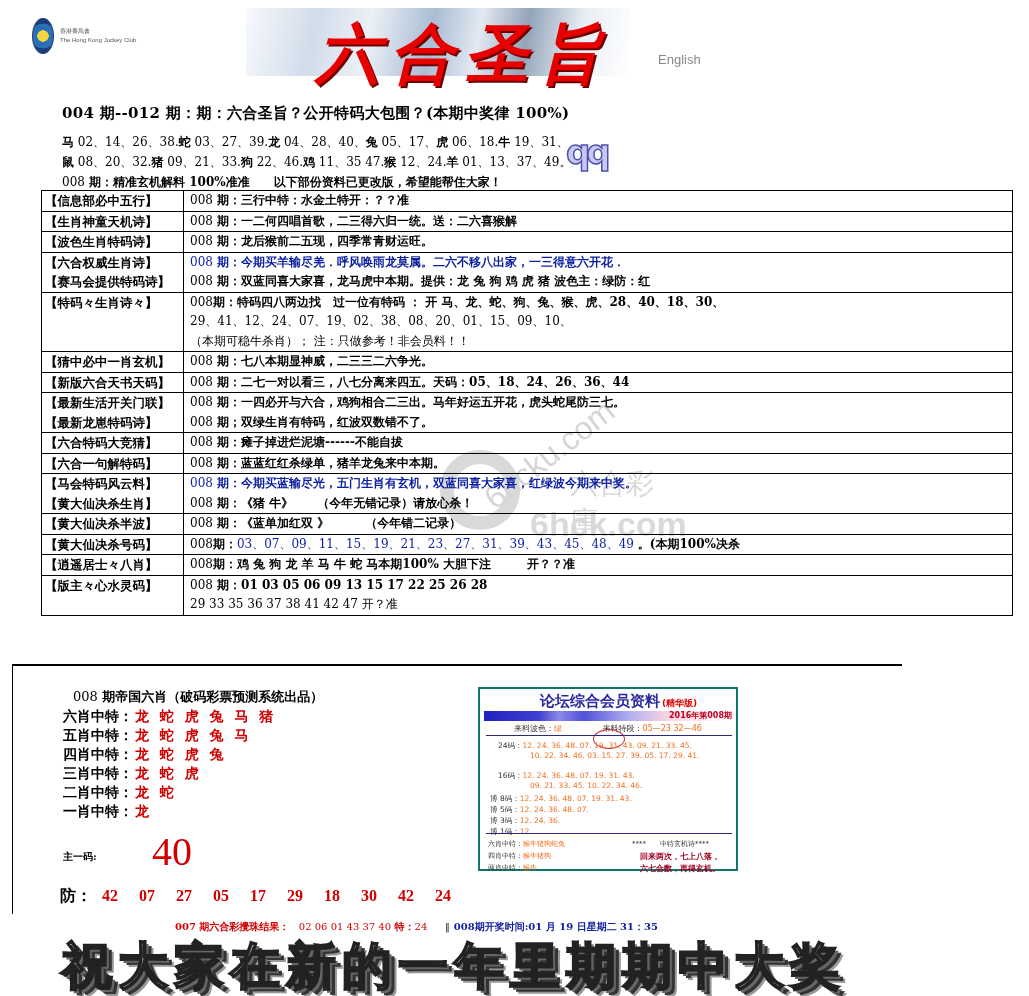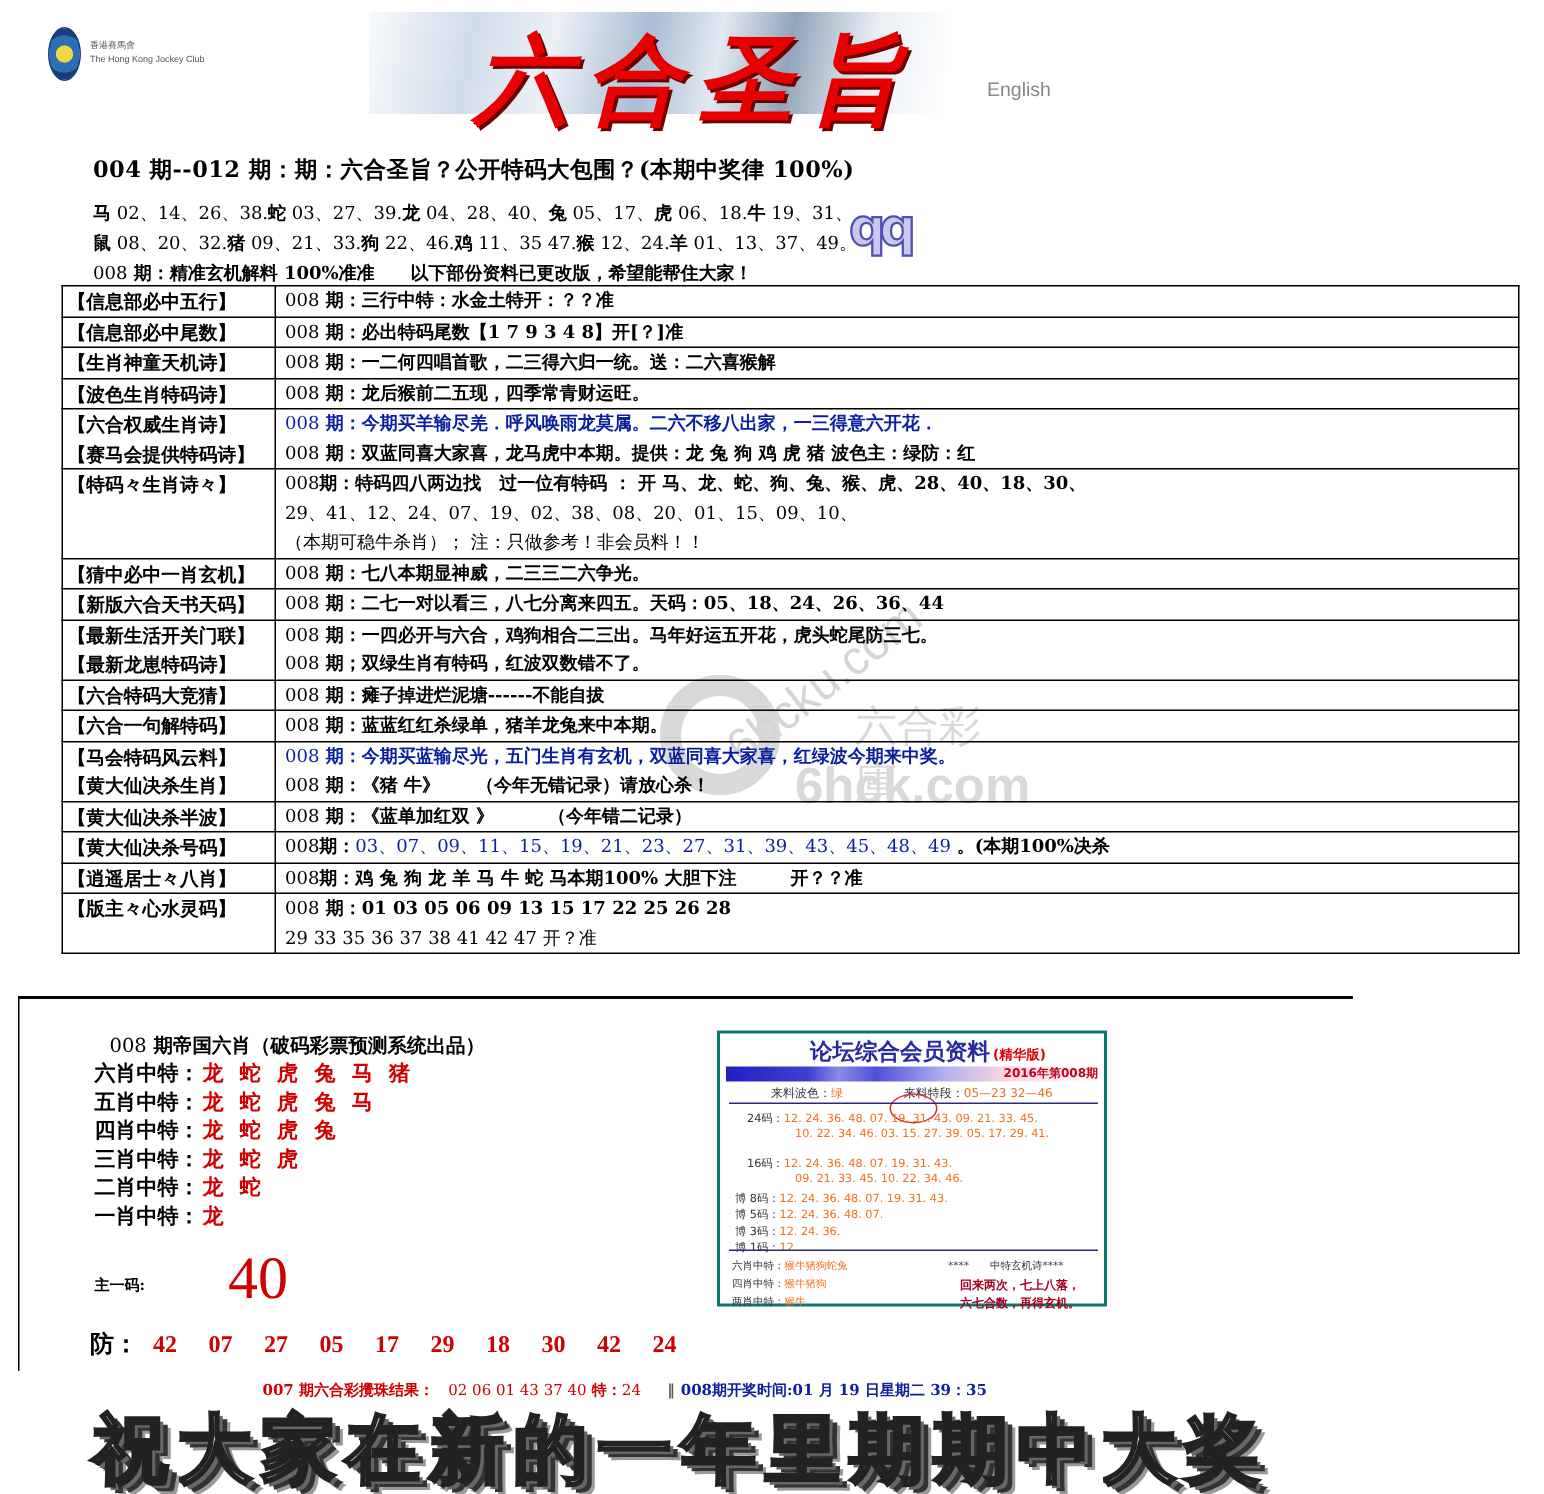--- a/index.html
+++ b/index.html
@@ -118,28 +118,20 @@
 </div>
 
 <table class="main-table">
   <tbody id="tbody">
       <tr>
         <td class="label">
           <span class="line">【信息部必中五行】</span>
         </td>
         <td class="content">
           <span class="line"><span class="period">008</span><span> 期：三行中特：水金土特开：？？准</span></span>
-        </td>
-      </tr>
-      <tr>
-        <td class="label">
-          <span class="line">【信息部必中尾数】</span>
-        </td>
-        <td class="content">
-          <span class="line"><span class="period">008</span><span> 期：必出特码尾数【1 7 9 3 4 8】开[？]准</span></span>
         </td>
       </tr>
       <tr>
         <td class="label">
           <span class="line">【生肖神童天机诗】</span>
         </td>
         <td class="content">
           <span class="line"><span class="period">008</span><span> 期：一二何四唱首歌，二三得六归一统。送：二六喜猴解</span></span>
         </td>
       </tr>
@@ -313,16 +305,16 @@
     </div>
   <div class="forum-foot" style="left:152px;top:150px">****　　中特玄机诗****</div>
   <div class="forum-poem" style="top:162px">回来两次，七上八落，</div>
   <div class="forum-poem" style="top:174px">六七合数，再得玄机。</div>
 </div>
 
 <div class="result-line">
   <span class="red">007 期六合彩攪珠结果：</span>
   <span class="red" style="font-weight:normal;margin-left:6px">02 06 01 43 37 40</span>
   <span class="red">特：</span><span class="red" style="font-weight:normal">24</span>
-  <span class="sep">‖</span><span class="blue2">008期开奖时间:01 月 19 日星期二 39：35</span>
+  <span class="sep">‖</span><span class="blue2">008期开奖时间:01 月 19 日星期二 31：35</span>
 </div>
 
 <div class="slogan">祝大家在新的一年里期期中大奖</div>
 
 </body></html>

